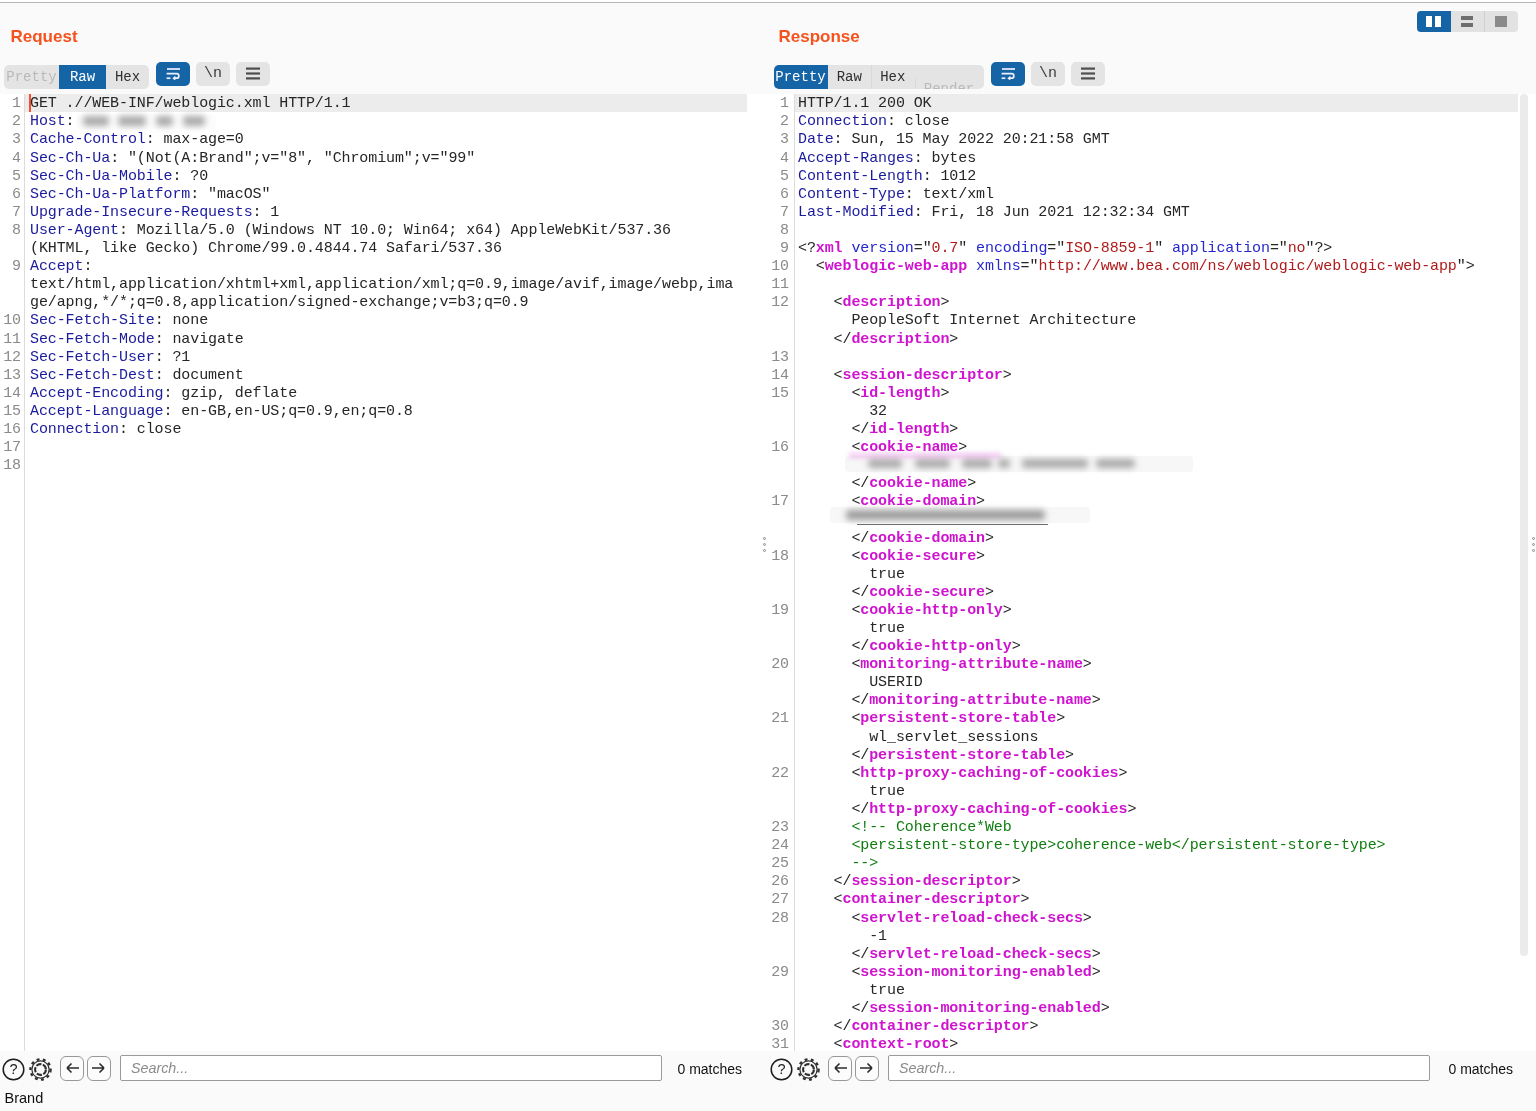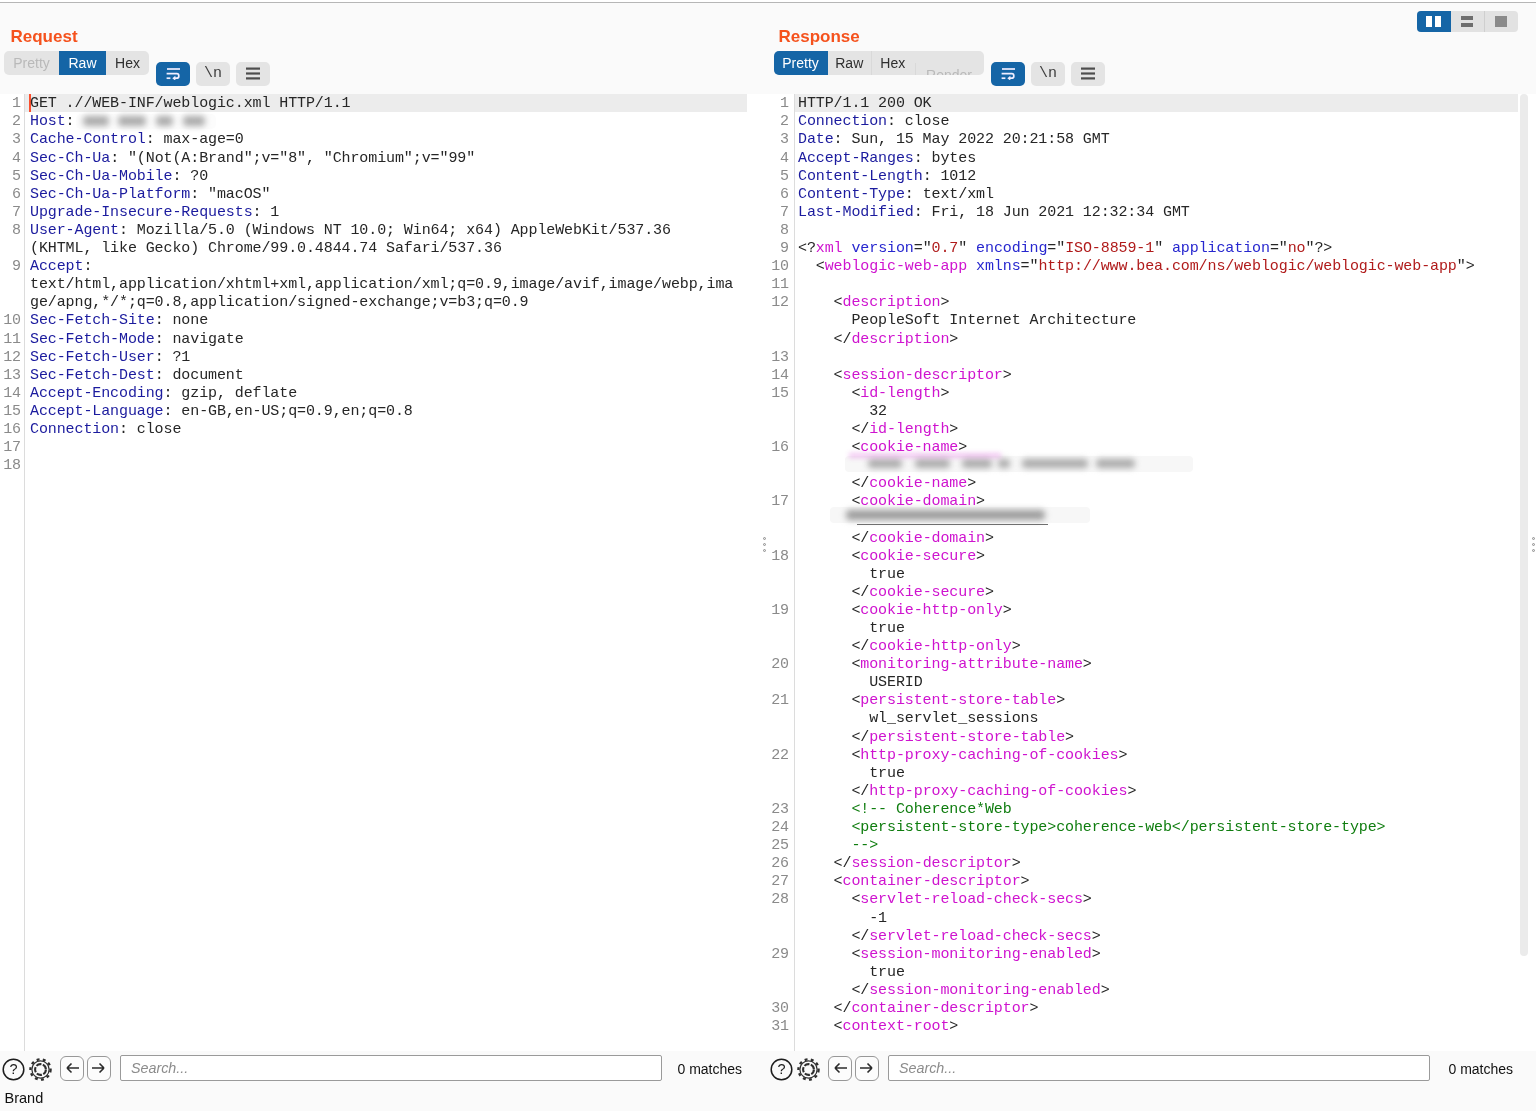--- a/index.html
+++ b/index.html
@@ -2,22 +2,22 @@
 <html><head><meta charset="utf-8"><style>
 * { margin:0; padding:0; box-sizing:border-box; }
 html,body { width:1536px; height:1111px; background:#fafafa;
   font-family:"Liberation Sans",sans-serif; overflow:hidden; }
 #stage { position:absolute; left:0; top:0; width:1536px; height:1111px;border-radius:30px; }
 .abs { position:absolute; }
 .topstrip { left:0; top:0; width:1536px; height:2px; background:#fff; }
 .topline { left:0; top:2px; width:1536px; height:1px; background:#b6b6b6; }
 .title { font-size:17px; font-weight:bold; color:#f5521d; top:26.5px; }
 
-.seg { top:51px; height:24px; border-radius:5px; overflow:hidden;
-  display:flex; background:#e4e4e4; }
+.seg { top:65px; height:24px; border-radius:5px; overflow:hidden;
+  display:flex; background:#e4e4e4;font-family:Liberation Mono, monospace; }
 .seg span { display:block; height:24px; line-height:24px; text-align:center;
   font-size:14px; color:#2f2f2f; }
 .seg .sel { background:#1565a6; color:#fff; }
 .seg .dis { color:#b9b9b9; }
 .seg .sep { box-shadow:inset 1px 0 0 #d9d9d9; }
 .btn { top:61.5px; width:34px; height:24px; border-radius:5px; background:#e4e4e4;
   display:flex; align-items:center; justify-content:center; }
 .btn.blue { background:#1565a6; }
 .btn .nl { font-family:"Liberation Mono",monospace; font-size:15px; color:#3c3c3c; }
 
@@ -31,21 +31,21 @@
   font-family:"Liberation Mono",monospace; font-size:15px; color:#262626;
   letter-spacing:-0.1px; }
 .row .n { position:absolute; left:0; top:1.8px; width:21px; text-align:right; color:#8a8a8a; }
 .row .t { position:absolute; left:30px; top:1.8px; }
 .row.hl::before { content:""; position:absolute; left:24.8px; right:0; top:0; bottom:0; background:#ececec; }
 .cwR .row.hl::before { left:25.5px; right:18px; }
 .row .t, .row .n { z-index:1; }
 .gutline { top:93.5px; width:1px; height:957.5px; background:#dcdcdc; }
 b1 { color:#1b1b9e; font-weight:normal; }
 a1 { color:#2727cf; }
-m { color:#cf13cf; }
+m { color:#cf13cf;font-weight:bold; }
 s { color:#b01b1b; text-decoration:none; }
 g { color:#0f7d0f; }
 .caret { left:28.8px; top:94.0px; width:2.3px; height:17.6px; background:#fb4e2d; }
 
 .redact { display:inline-block; position:relative; top:2px; height:13px; border-radius:3px; }
 .blurbar { position:absolute; background:#aaaaaa; border-radius:4px; filter:blur(3.2px); height:9.5px; top:2.5px; }
 
 #sbar { left:1519.7px; top:94px; width:8.3px; height:862px; background:#ebebeb; border-radius:4.1px; }
 
 .grip { width:3px; height:17px; }
@@ -200,20 +200,21 @@
 <div class="row"><span class="t"><span class="redact rd"></span></span></div>
 <div class="row"><span class="t">      &lt;/<m>cookie-domain</m>&gt;</span></div>
 <div class="row"><span class="n">18</span><span class="t">      &lt;<m>cookie-secure</m>&gt;</span></div>
 <div class="row"><span class="t">        true</span></div>
 <div class="row"><span class="t">      &lt;/<m>cookie-secure</m>&gt;</span></div>
 <div class="row"><span class="n">19</span><span class="t">      &lt;<m>cookie-http-only</m>&gt;</span></div>
 <div class="row"><span class="t">        true</span></div>
 <div class="row"><span class="t">      &lt;/<m>cookie-http-only</m>&gt;</span></div>
 <div class="row"><span class="n">20</span><span class="t">      &lt;<m>monitoring-attribute-name</m>&gt;</span></div>
 <div class="row"><span class="t">        USERID</span></div>
+<div class="row"><span class="t">      &lt;/<m>monitoring-attribute-name</m>&gt;</span></div>
 <div class="row"><span class="n">21</span><span class="t">      &lt;<m>persistent-store-table</m>&gt;</span></div>
 <div class="row"><span class="t">        wl_servlet_sessions</span></div>
 <div class="row"><span class="t">      &lt;/<m>persistent-store-table</m>&gt;</span></div>
 <div class="row"><span class="n">22</span><span class="t">      &lt;<m>http-proxy-caching-of-cookies</m>&gt;</span></div>
 <div class="row"><span class="t">        true</span></div>
 <div class="row"><span class="t">      &lt;/<m>http-proxy-caching-of-cookies</m>&gt;</span></div>
 <div class="row"><span class="n">23</span><span class="t"><g>      &lt;!-- Coherence*Web</g></span></div>
 <div class="row"><span class="n">24</span><span class="t"><g>      &lt;persistent-store-type&gt;coherence-web&lt;/persistent-store-type&gt;</g></span></div>
 <div class="row"><span class="n">25</span><span class="t"><g>      --&gt;</g></span></div>
 <div class="row"><span class="n">26</span><span class="t">    &lt;/<m>session-descriptor</m>&gt;</span></div>

